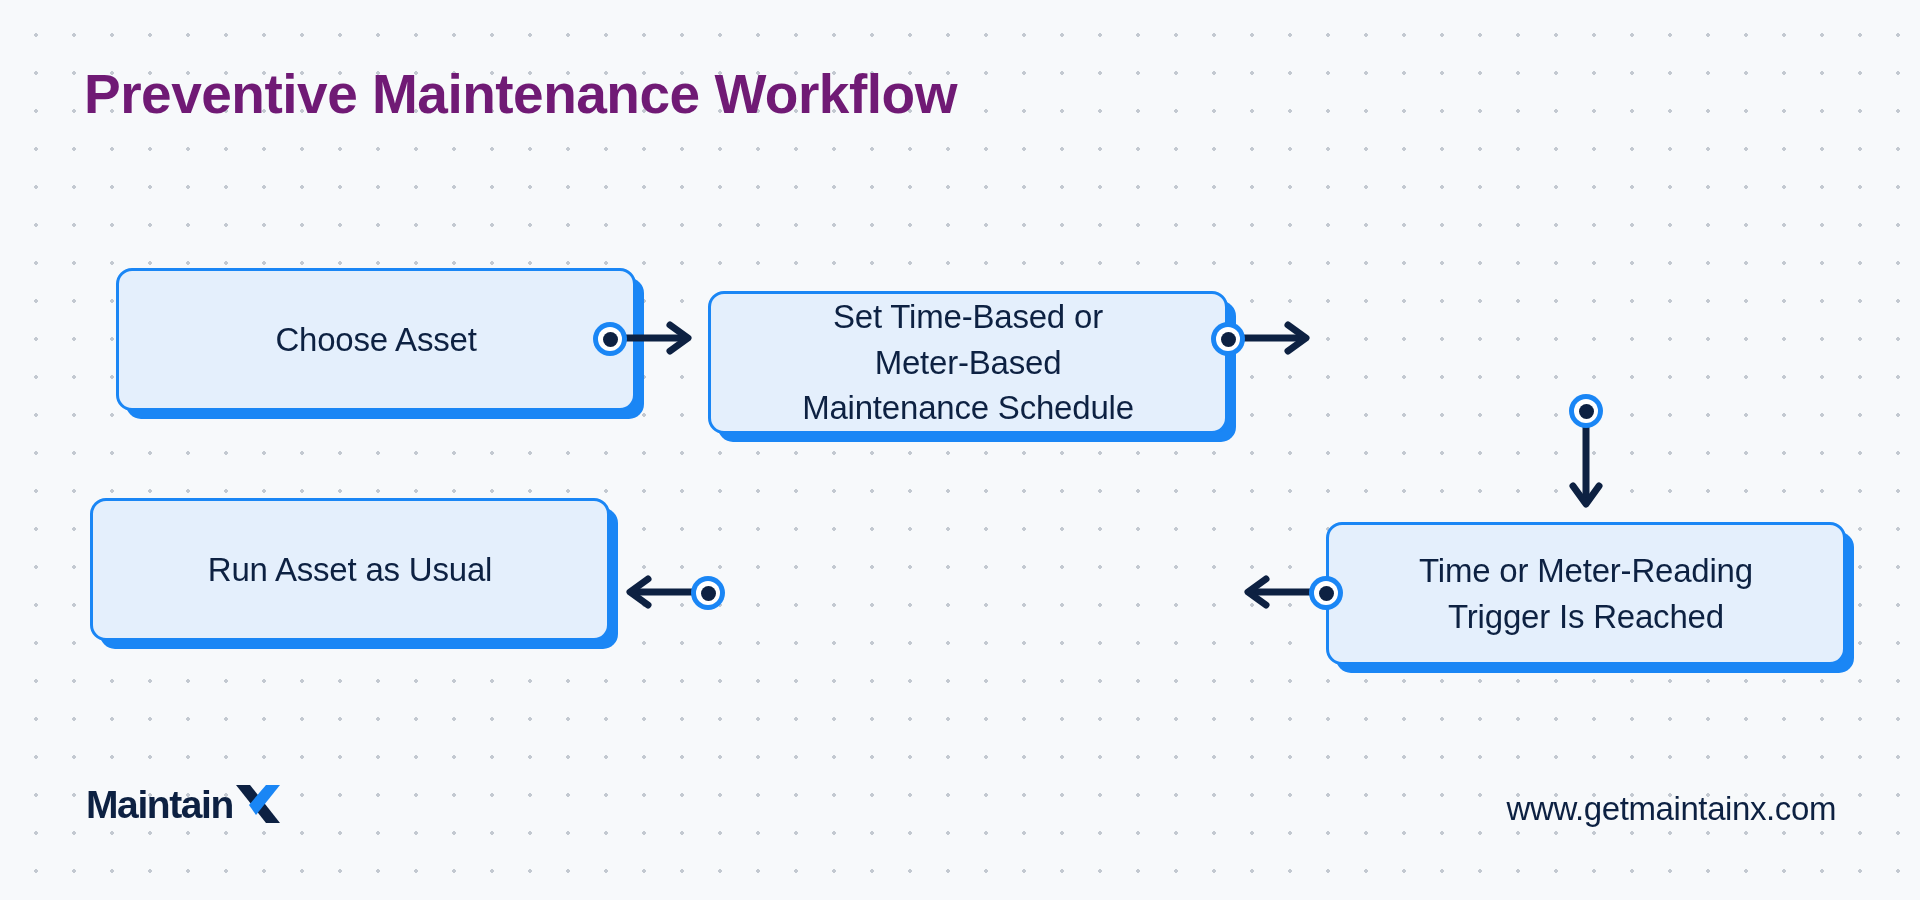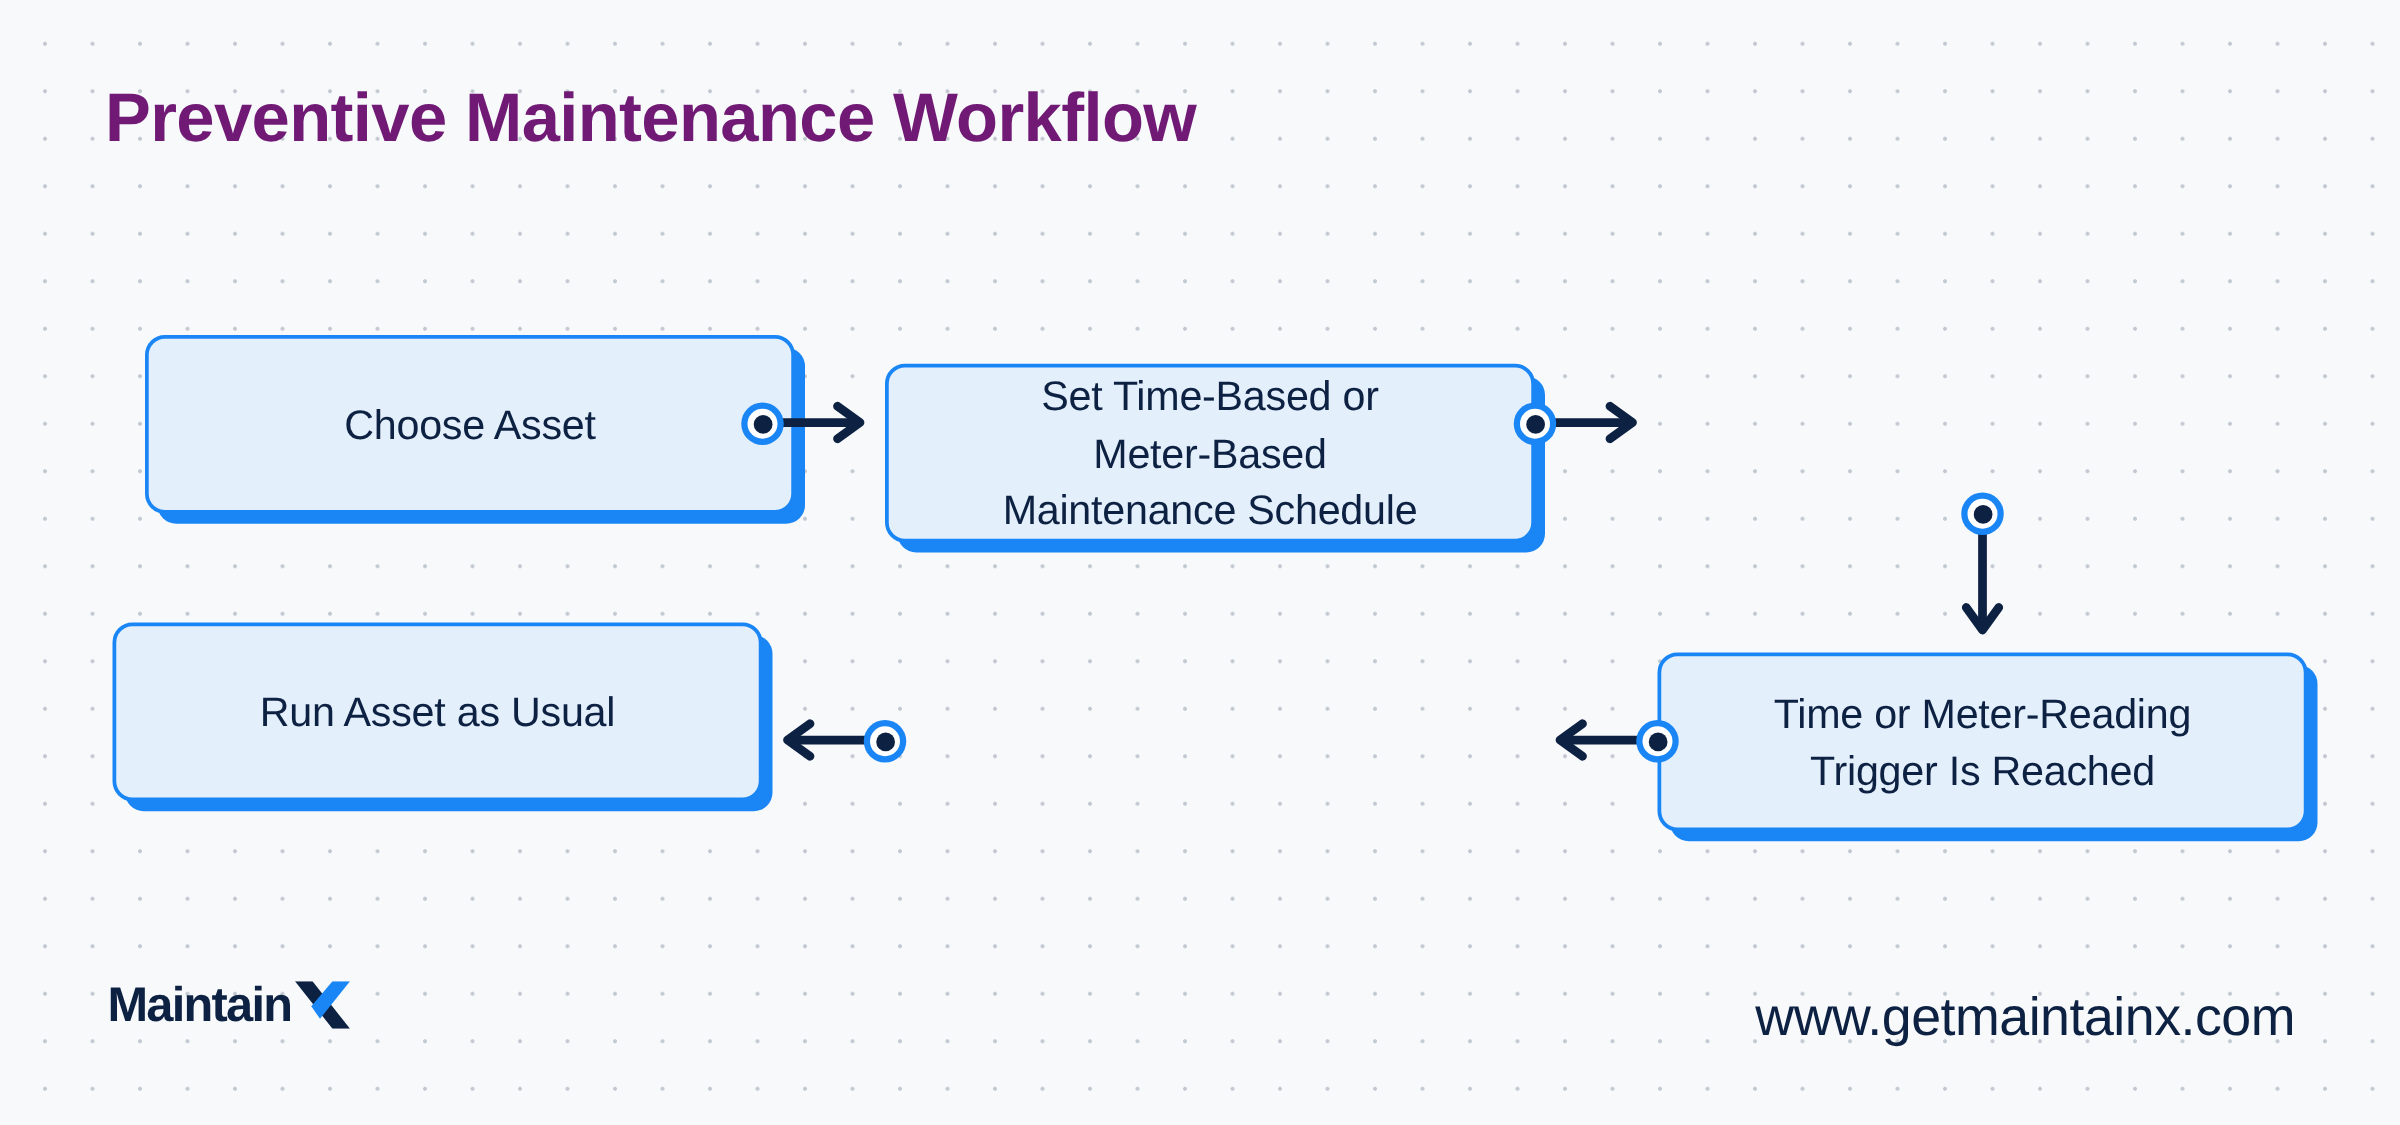--- a/index.html
+++ b/index.html
@@ -117,21 +117,21 @@
     font-weight:bold;
     letter-spacing:-1.4px;
     color:#0d2142;
     line-height:1;
   }
   .logo-x { margin-left:3px; display:block; }
 
   .footer-url {
     position:absolute;
     right:84px; top:790px;
-    font-size:43px;
+    font-size:33px;
     color:#0d2142;
     letter-spacing:-0.4px;
     white-space:nowrap;
   }
 </style>
 </head>
 <body>
 
 <div class="page-title">Preventive Maintenance Workflow</div>
 

